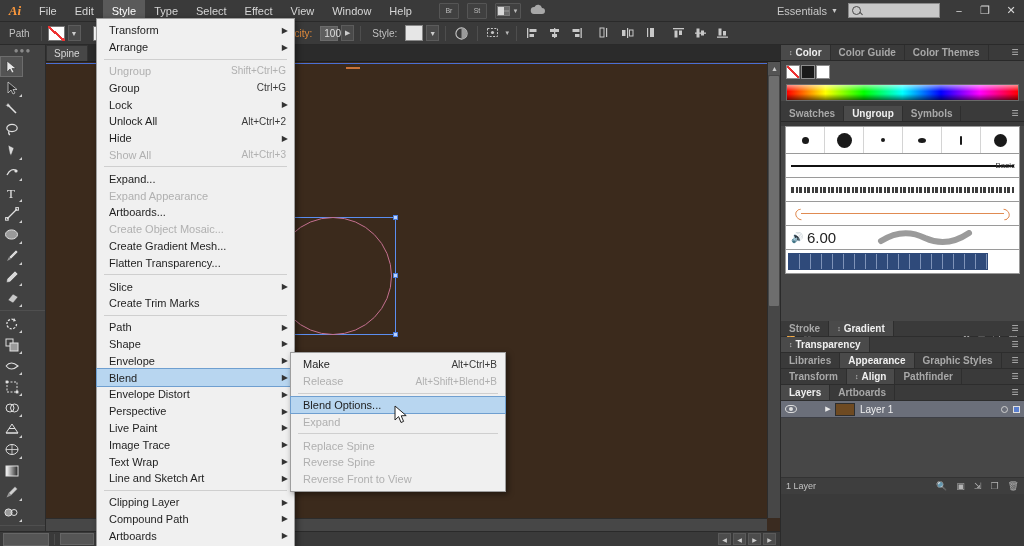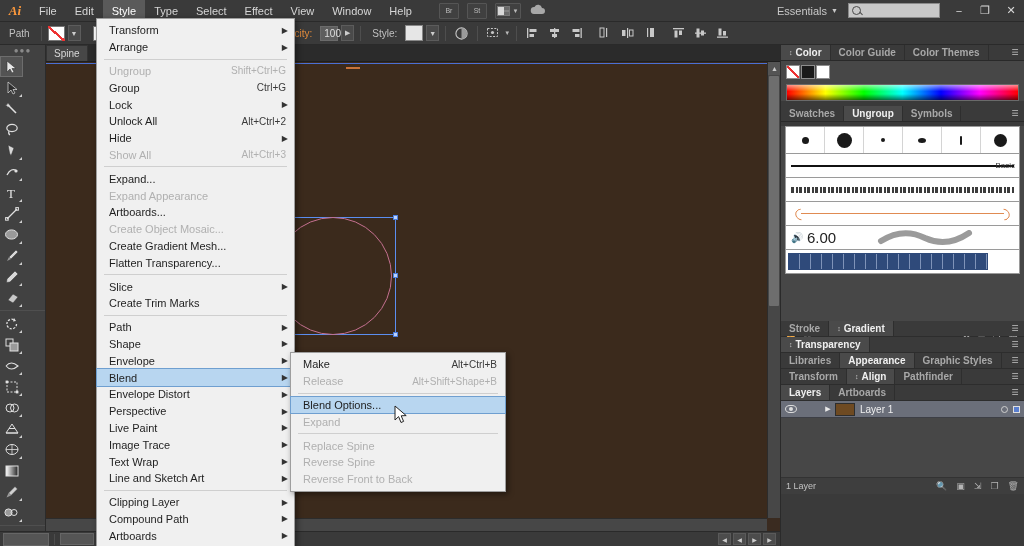--- a/index.html
+++ b/index.html
@@ -922,38 +922,38 @@
       <div class="mrow"></div>
     </div>
 
   <div class="submenu" id="blendmenu">
       <div class="mrow">
         <span class="lab">Make</span>
         <span class="acc">Alt+Ctrl+B</span>
       </div>
       <div class="mrow dis">
         <span class="lab">Release</span>
-        <span class="acc">Alt+Shift+Shape+B</span>
+        <span class="acc">Alt+Shift+Blend+B</span>
       </div>
       <div class="msep"></div>
       <div class="mrow hl">
         <span class="lab">Blend Options...</span>
       </div>
       <div class="mrow dis">
         <span class="lab">Expand</span>
       </div>
       <div class="msep"></div>
       <div class="mrow dis">
         <span class="lab">Replace Spine</span>
       </div>
       <div class="mrow dis">
         <span class="lab">Reverse Spine</span>
       </div>
       <div class="mrow dis">
-        <span class="lab">Reverse Front to Back</span>
+        <span class="lab">Reverse Front to View</span>
       </div>
     </div>
 
   <svg class="cursor-arrow" width="16" height="22" viewBox="0 0 16 22">
     <path d="M1 1 L1 15 L4.6 11.6 L7 17.5 L9.6 16.4 L7.2 10.8 L12.2 10.6 Z" fill="#fff" stroke="#222" stroke-width="1"></path>
   </svg>
 
 </div>
 
 </body></html>

